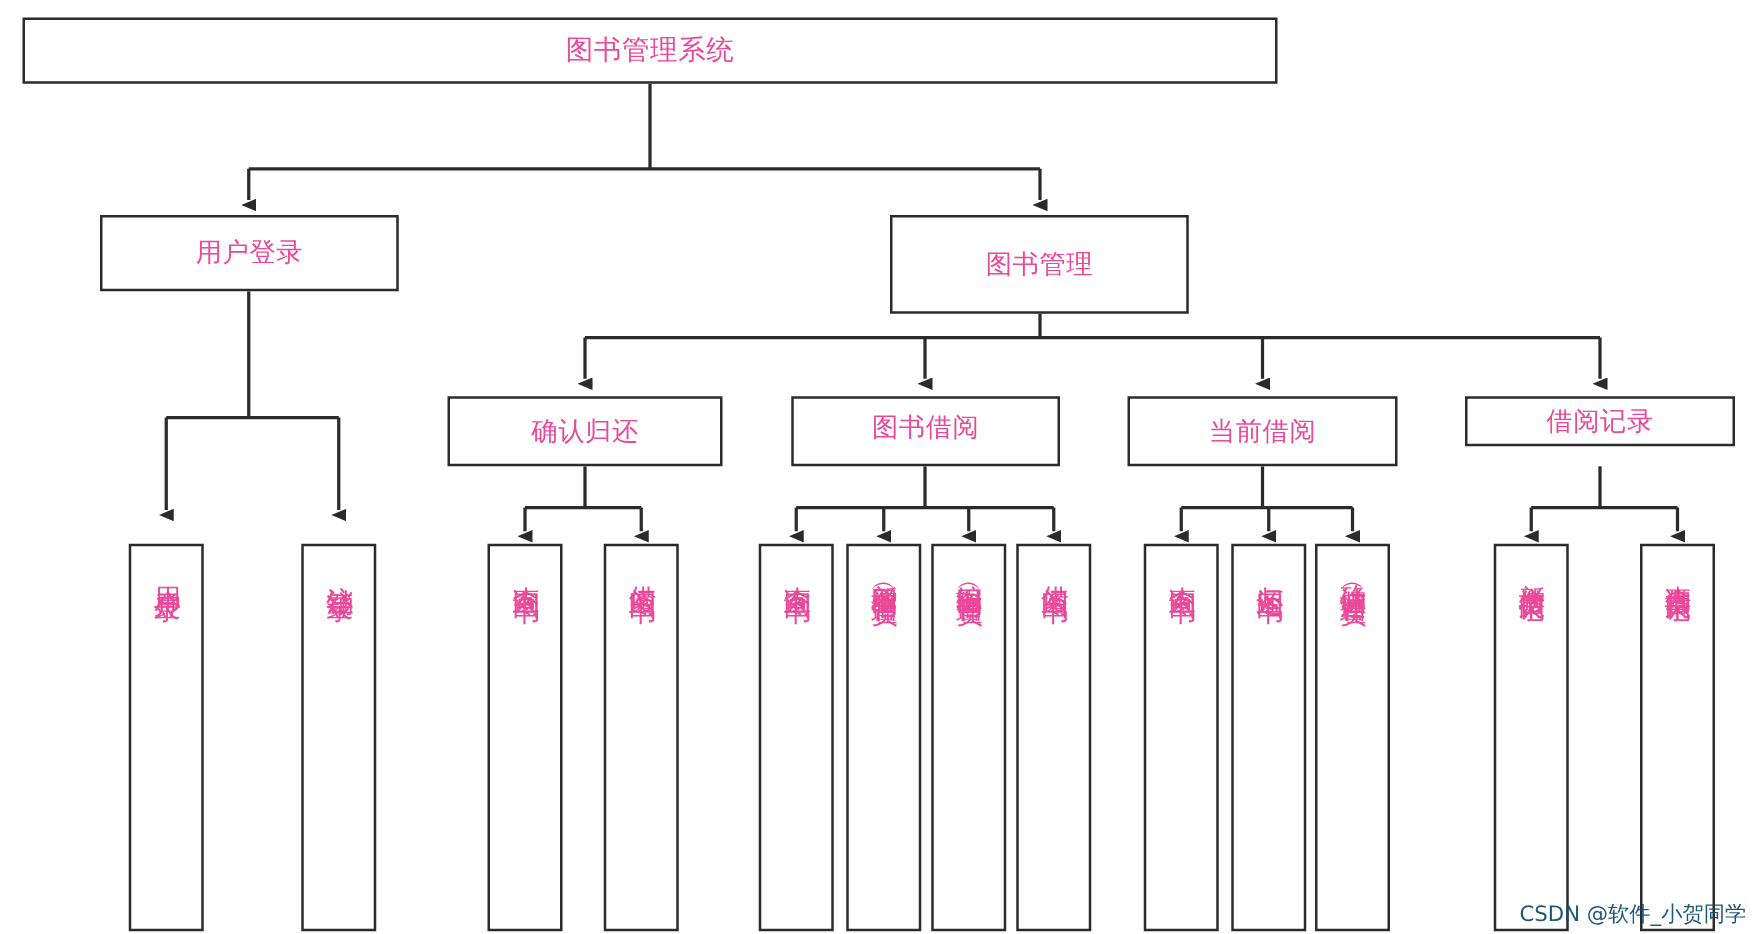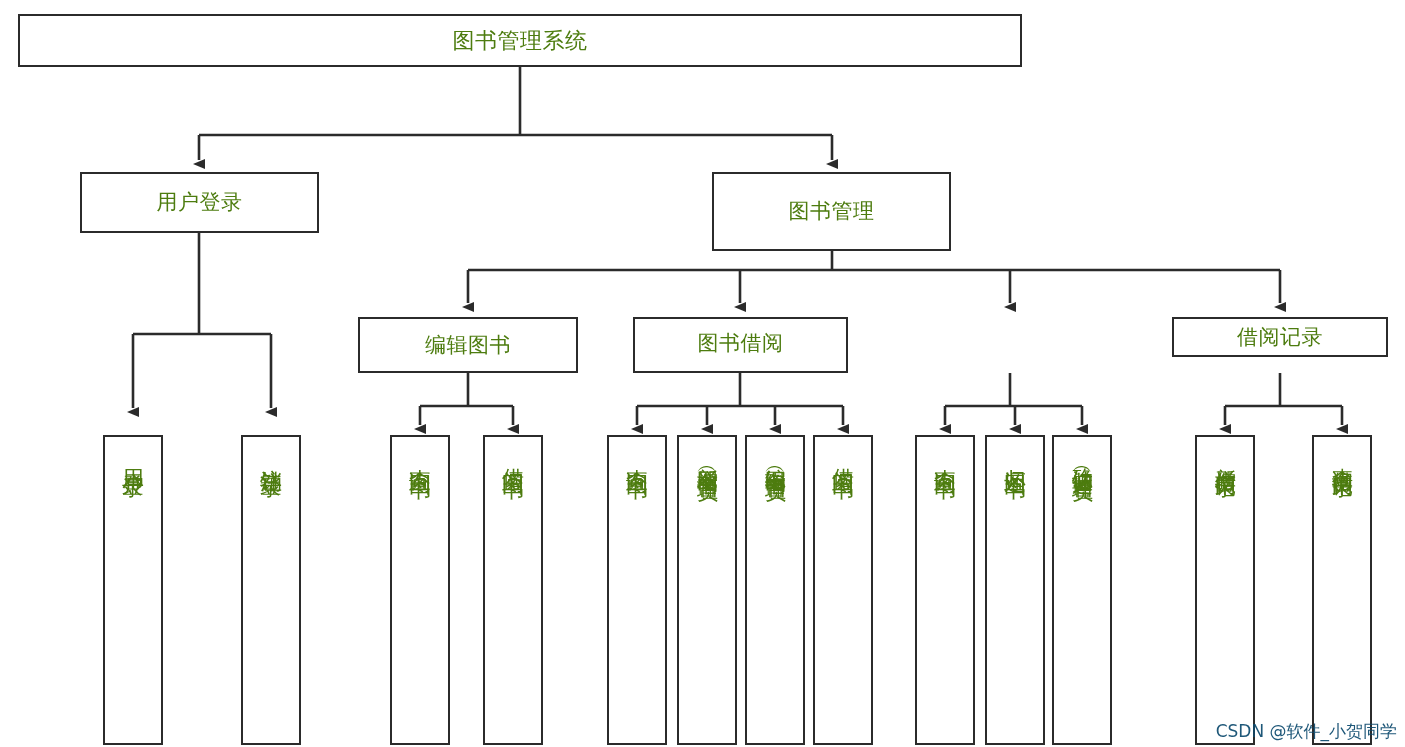--- a/index.html
+++ b/index.html
@@ -29,21 +29,21 @@
     display:flex;
     align-items:center;
     justify-content:center;
     text-align:center;
     z-index:2;
   }
   .node .label{
     display:block;
     line-height:1.18;
     letter-spacing:0.5px;
-    color:#4d7c0f;
+    color:#ec4899;
     white-space:pre;
   }
   .node.horiz .label{
     writing-mode:horizontal-tb;
     font-size:21px;
   }
   .node.root .label{ font-size:22px; }
   .node.vert{
     align-items:flex-start;
     justify-content:center;
@@ -130,27 +130,30 @@
 
   <div class="node horiz" style="left:80px; top:172px; width:239px; height:61px;">
     <span class="label">用户登录</span>
   </div>
 
   <div class="node horiz" style="left:712px; top:172px; width:239px; height:79px;">
     <span class="label">图书管理</span>
   </div>
 
   <div class="node horiz" style="left:358px; top:317px; width:220px; height:56px;">
-    <span class="label">编辑图书</span>
+    <span class="label">确认归还</span>
   </div>
 
   <div class="node horiz" style="left:633px; top:317px; width:215px; height:56px;font-family:Liberation Mono, monospace;">
     <span class="label">图书借阅</span>
   </div>
 
+  <div class="node horiz" style="left:902px; top:317px; width:216px; height:56px;">
+    <span class="label">当前借阅</span>
+  </div>
 
   <div class="node horiz" style="left:1172px; top:317px; width:216px; height:40px;text-align:center;">
     <span class="label">借阅记录</span>
   </div>
 
   <div class="node vert" style="left:103px; top:435px; width:60px; height:310px;">
     <span class="label">用户登录</span>
   </div>
 
   <div class="node vert" style="left:241px; top:435px; width:60px; height:310px;">

